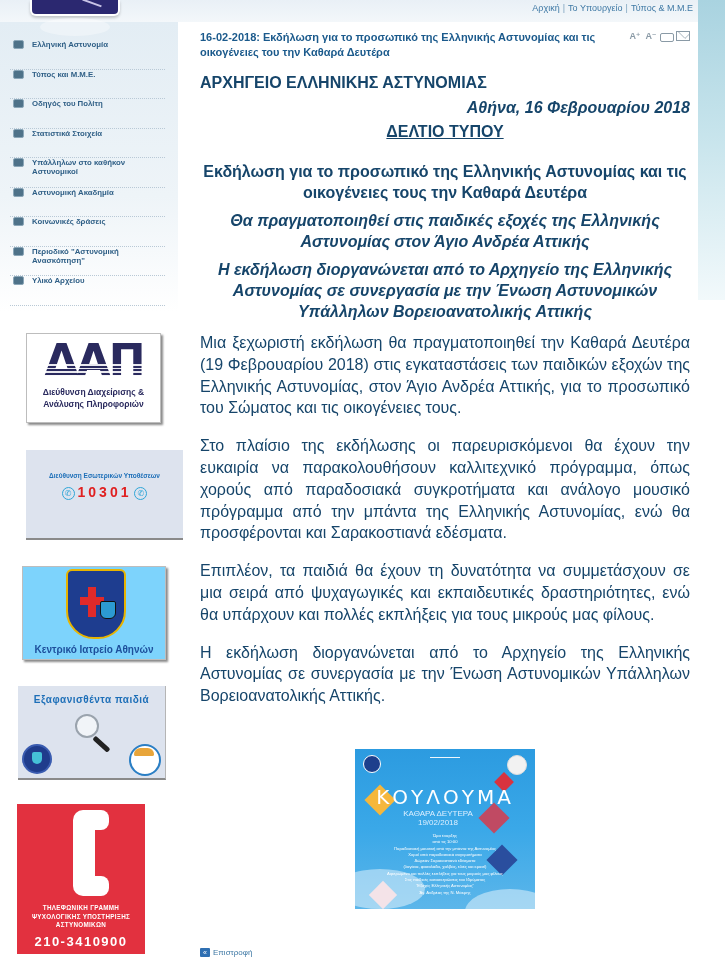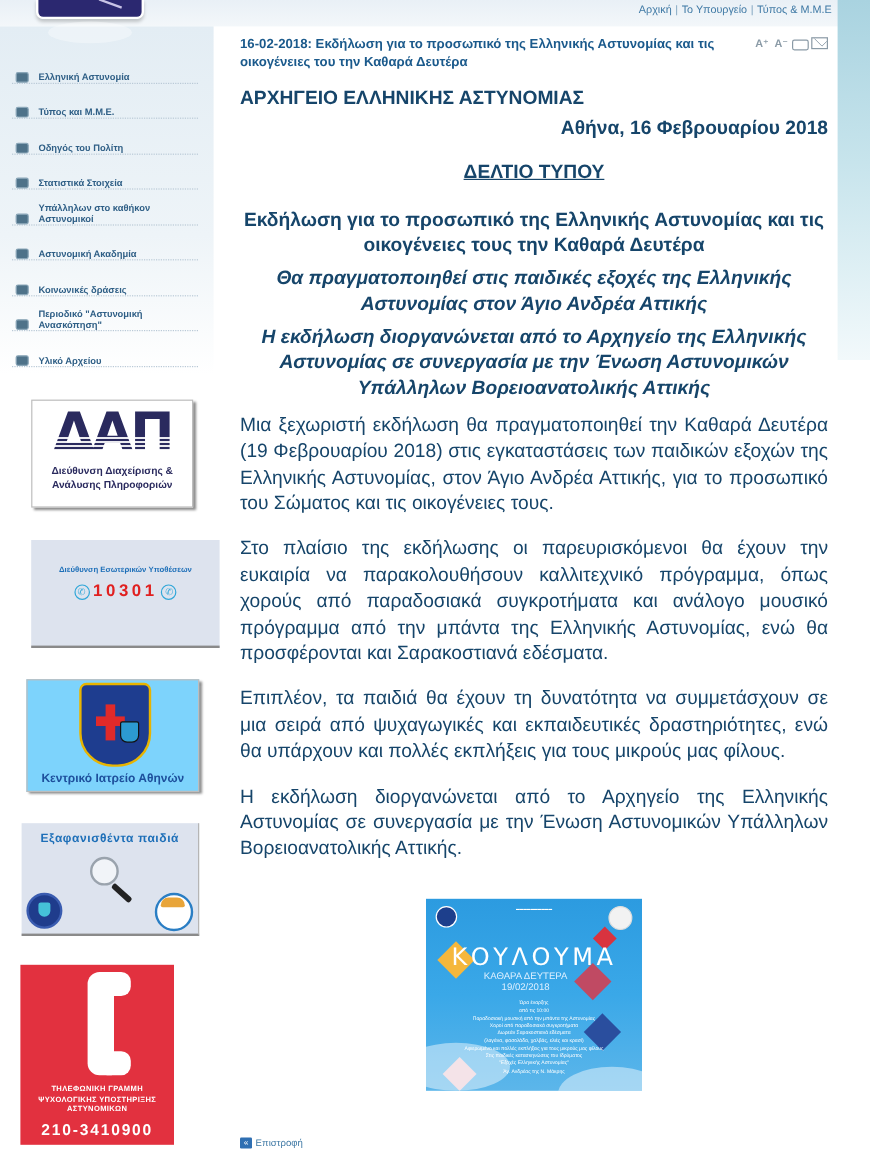--- a/index.html
+++ b/index.html
@@ -41,21 +41,21 @@
     .top-links {
       position: absolute; right: 32px; top: 3px;
       font-size: 9px; color: #3f79a5; white-space: nowrap;
     }
     .top-links a { color: #3f79a5; text-decoration: none; cursor: pointer; }
     .top-links .sep { color: #7ea3bf; margin: 0 3px; }
 
     
     .sidebar { position: absolute; left: 10px; top: 40px; width: 155px; }
     .side-item {
-      display: flex; align-items: flex-end; height: 28.5px;
+      display: flex; align-items: flex-start; height: 28.5px;
       border-bottom: 1px dotted #b9c9d6; cursor: pointer;
       font-size: 7.8px; color: #2f5f86; font-weight: bold;
     }
     .side-icon {
       width: 9px; height: 7px; margin-right: 8px; margin-left: 3px;
       background: #4e7289; border-radius: 2px; border: 1px solid #8aa6b8;
       flex-shrink: 0;
     }
 
     
@@ -188,22 +188,22 @@
       position: absolute; right: 0; top: 0; display: flex; gap: 2px; align-items: center;
     }
     .tool {
       width: 14px; height: 12px; cursor: pointer; color: #8a9aa6; font-size: 9px; line-height: 12px; text-align: center;
     }
     .tool-print { width: 14px; height: 9px; border: 1px solid #8a9aa6; border-radius: 2px; box-sizing: border-box; margin-top: 2px; }
     .tool-mail { width: 14px; height: 10px; border: 1px solid #8a9aa6; box-sizing: border-box; position: relative; overflow: hidden; }
     .tool-mail::before { content: ""; position: absolute; left: -1px; top: -6px; width: 14px; height: 10px; border: 1px solid #8a9aa6; transform: rotate(45deg) scale(0.7); }
 
     .org { margin-top: 14px; font-size: 16px; font-weight: bold; color: #16456a; }
-    .date { margin-top: 7px; text-align: right; font-size: 16px; font-weight: bold; color: #16456a; }
-    .deltio { margin-top: 18px; text-align: center; font-size: 16px; font-weight: bold; color: #16456a; text-decoration: underline; }
+    .date { margin-top: 7px; text-align: right; font-size: 16px; font-weight: bold; color: #16456a; font-style: italic; }
+    .deltio { margin-top: 6px; text-align: center; font-size: 16px; font-weight: bold; color: #16456a; text-decoration: underline; }
     .title { margin-top: 20px; text-align: center; font-size: 16px; font-weight: bold; color: #16456a; line-height: 21px; }
     .subtitle { margin-top: 7px; text-align: center; font-size: 16px; font-weight: bold; font-style: italic; color: #16456a; line-height: 21px; }
     .body-p {
       margin-top: 7px; text-align: justify; font-size: 16px; line-height: 21.8px; color: #16456a;
     }
     .body-p:first-of-type { margin-top: 10px; }
     .poster {
       position: absolute; left: 355px; top: 749px; width: 180px; height: 160px; cursor: pointer;
       background: linear-gradient(180deg, #2c9be0 0%, #3aa8e8 50%, #5cb6ea 100%);
       overflow: hidden;

